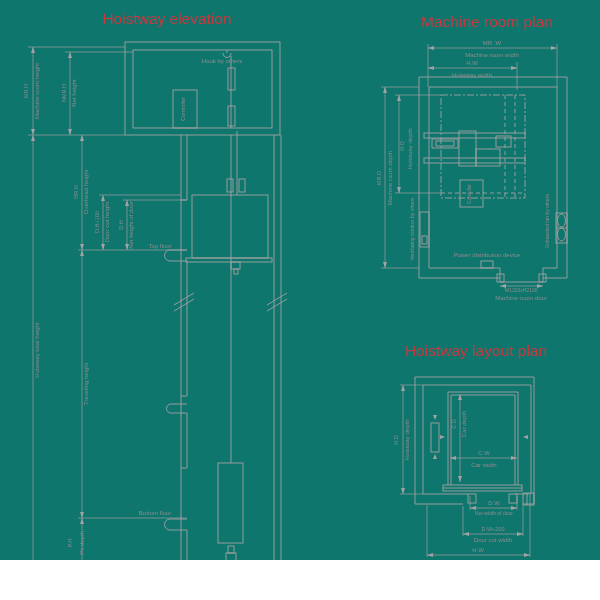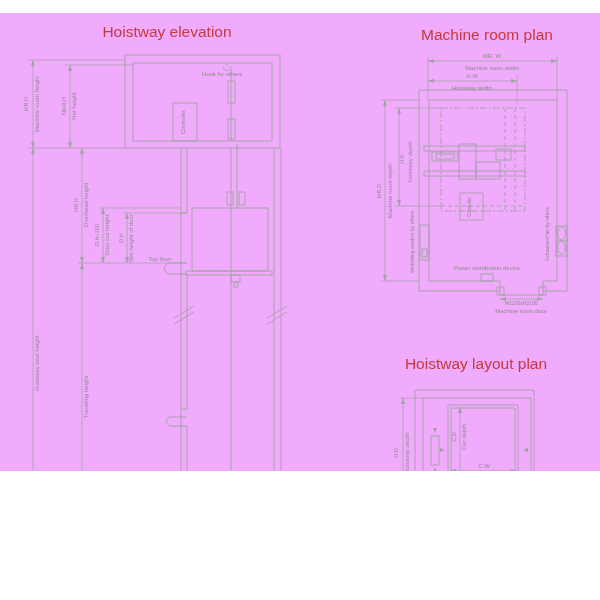--- a/index.html
+++ b/index.html
@@ -1,16 +1,16 @@
 <!DOCTYPE html>
 <html><head>
 <meta charset="utf-8">
 <style>
   html,body{margin:0;padding:0;background:#ffffff;}
-  .canvas{position:relative;width:600px;height:458px;background:#f0abfc;overflow:hidden;margin-top:13px;}
+  .canvas{position:relative;width:600px;height:560px;background:#0f766e;overflow:hidden;}
   svg{font-family:"Liberation Sans", sans-serif;}
   .title{fill:#c6393f;font-size:15.5px;}
   .lbl{fill:#8c8c8c;font-size:6px;}
   .lbl-s{fill:#8c8c8c;font-size:5px;}
   .lbl-a{fill:#8c8c8c;font-size:5.5px;}
   .lbl-t{fill:#8c8c8c;font-size:4.5px;}
   .ln{stroke:#a2a2a2;stroke-width:0.9;fill:none;}
   .dim{stroke:#a2a2a2;stroke-width:0.7;fill:none;}
   .arrfill{fill:#a2a2a2;stroke:none;}
 </style>

